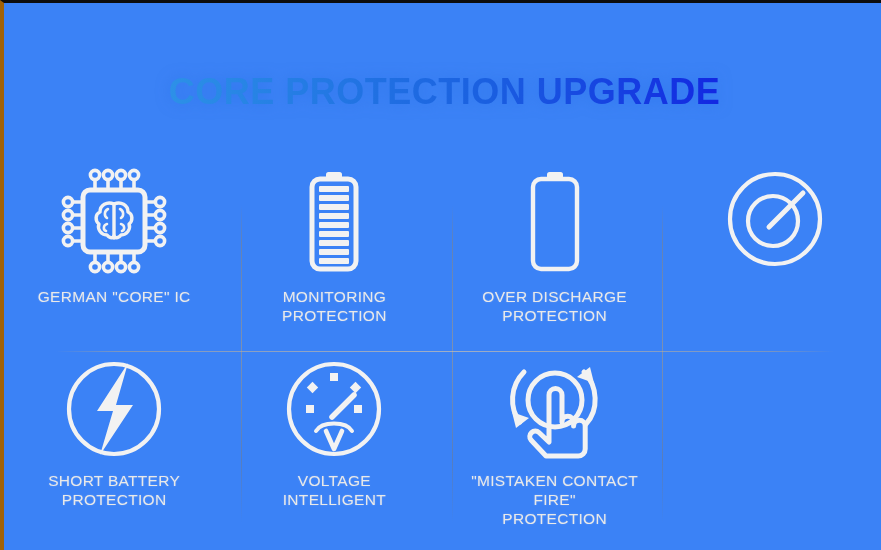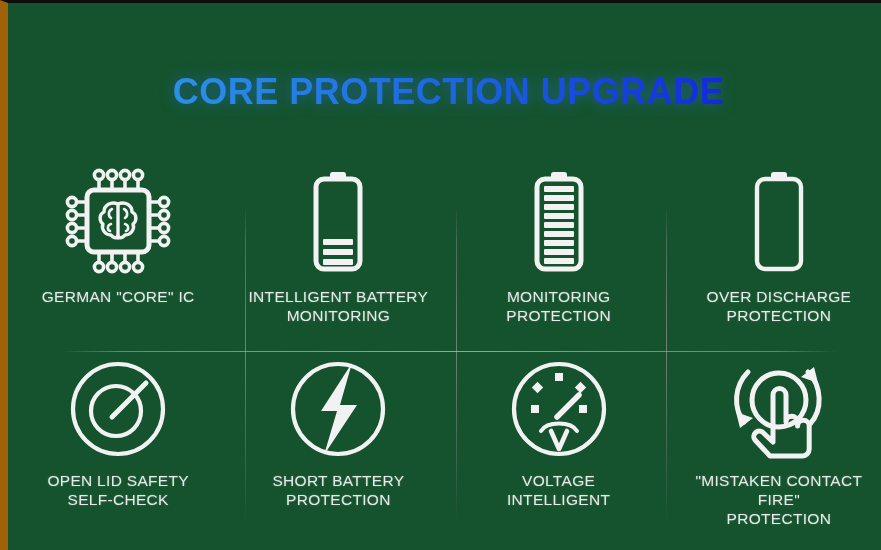--- a/index.html
+++ b/index.html
@@ -4,26 +4,26 @@
 <style>
   html, body {
     margin: 0;
     padding: 0;
     background: #0c0c0c;
   }
   .poster {
     position: relative;
     width: 881px;
     height: 550px;
-    background: #14532d;
+    background: #3b82f6;
     overflow: hidden;
     font-family: "Liberation Sans", sans-serif;
     box-sizing: border-box;
     border-top: 3px solid #0d0d0d;
-    border-left: 8px solid #a16207;
+    border-left: 4px solid #a16207;
   }
   
   .title {
     position: absolute;
     top: 68px;
     left: 0;
     width: 881px;
     text-align: center;
     font-size: 36px;
     font-weight: bold;
@@ -172,33 +172,20 @@
             <path class="st" stroke-width="3.6" d="M90,62 L100,62"></path>
               <circle class="st" cx="105" cy="62" r="4.6" stroke-width="3.6"></circle>
             <path class="st" stroke-width="3.6" d="M90,75 L100,75"></path>
               <circle class="st" cx="105" cy="75" r="4.6" stroke-width="3.6"></circle>
           </g>
         </svg>
       </div>
       <div class="cell-label">GERMAN "CORE" IC</div>
     </div>
 
-    <div class="cell row1">
-      <div class="icon-wrap">
-        <svg width="72" height="108" viewBox="0 0 72 108">
-          <rect class="fl" x="28" y="4" width="16" height="8" rx="2.5"></rect>
-          <rect class="st" x="14" y="11" width="44" height="90" rx="8" stroke-width="5"></rect>
-          <rect class="fl" x="21" y="71" width="30" height="6" rx="1"></rect>
-          <rect class="fl" x="21" y="81" width="30" height="6" rx="1"></rect>
-          <rect class="fl" x="21" y="91" width="30" height="6" rx="1"></rect>
-        </svg>
-      </div>
-      <div class="cell-label">INTELLIGENT BATTERY
-MONITORING</div>
-    </div>
 
     <div class="cell row1">
       <div class="icon-wrap">
         <svg width="72" height="108" viewBox="0 0 72 108">
           <rect class="fl" x="28" y="4" width="16" height="8" rx="2.5"></rect>
           <rect class="st" x="14" y="11" width="44" height="90" rx="8" stroke-width="5"></rect>
           <rect class="fl" x="21" y="18" width="30" height="6" rx="1"></rect>
           <rect class="fl" x="21" y="27" width="30" height="6" rx="1"></rect>
           <rect class="fl" x="21" y="36" width="30" height="6" rx="1"></rect>
           <rect class="fl" x="21" y="45" width="30" height="6" rx="1"></rect>
@@ -225,22 +212,20 @@
     </div>
 
     <div class="cell row2">
       <div class="icon-wrap">
         <svg width="104" height="104" viewBox="0 0 104 104">
           <circle class="st" cx="52" cy="52" r="45" stroke-width="4.2"></circle>
           <circle class="st" cx="50" cy="54" r="25" stroke-width="4.2"></circle>
           <path class="st" stroke-width="5" d="M46,60 L80,26"></path>
         </svg>
       </div>
-      <div class="cell-label">OPEN LID SAFETY
-SELF-CHECK</div>
     </div>
 
     <div class="cell row2">
       <div class="icon-wrap">
         <svg width="104" height="104" viewBox="0 0 104 104">
           <circle class="st" cx="52" cy="52" r="45" stroke-width="4.2"></circle>
           <path class="fl" d="M66,6 L35,54 L51,54 L38,98 L71,48 L54,48 Z"></path>
         </svg>
       </div>
       <div class="cell-label">SHORT BATTERY

